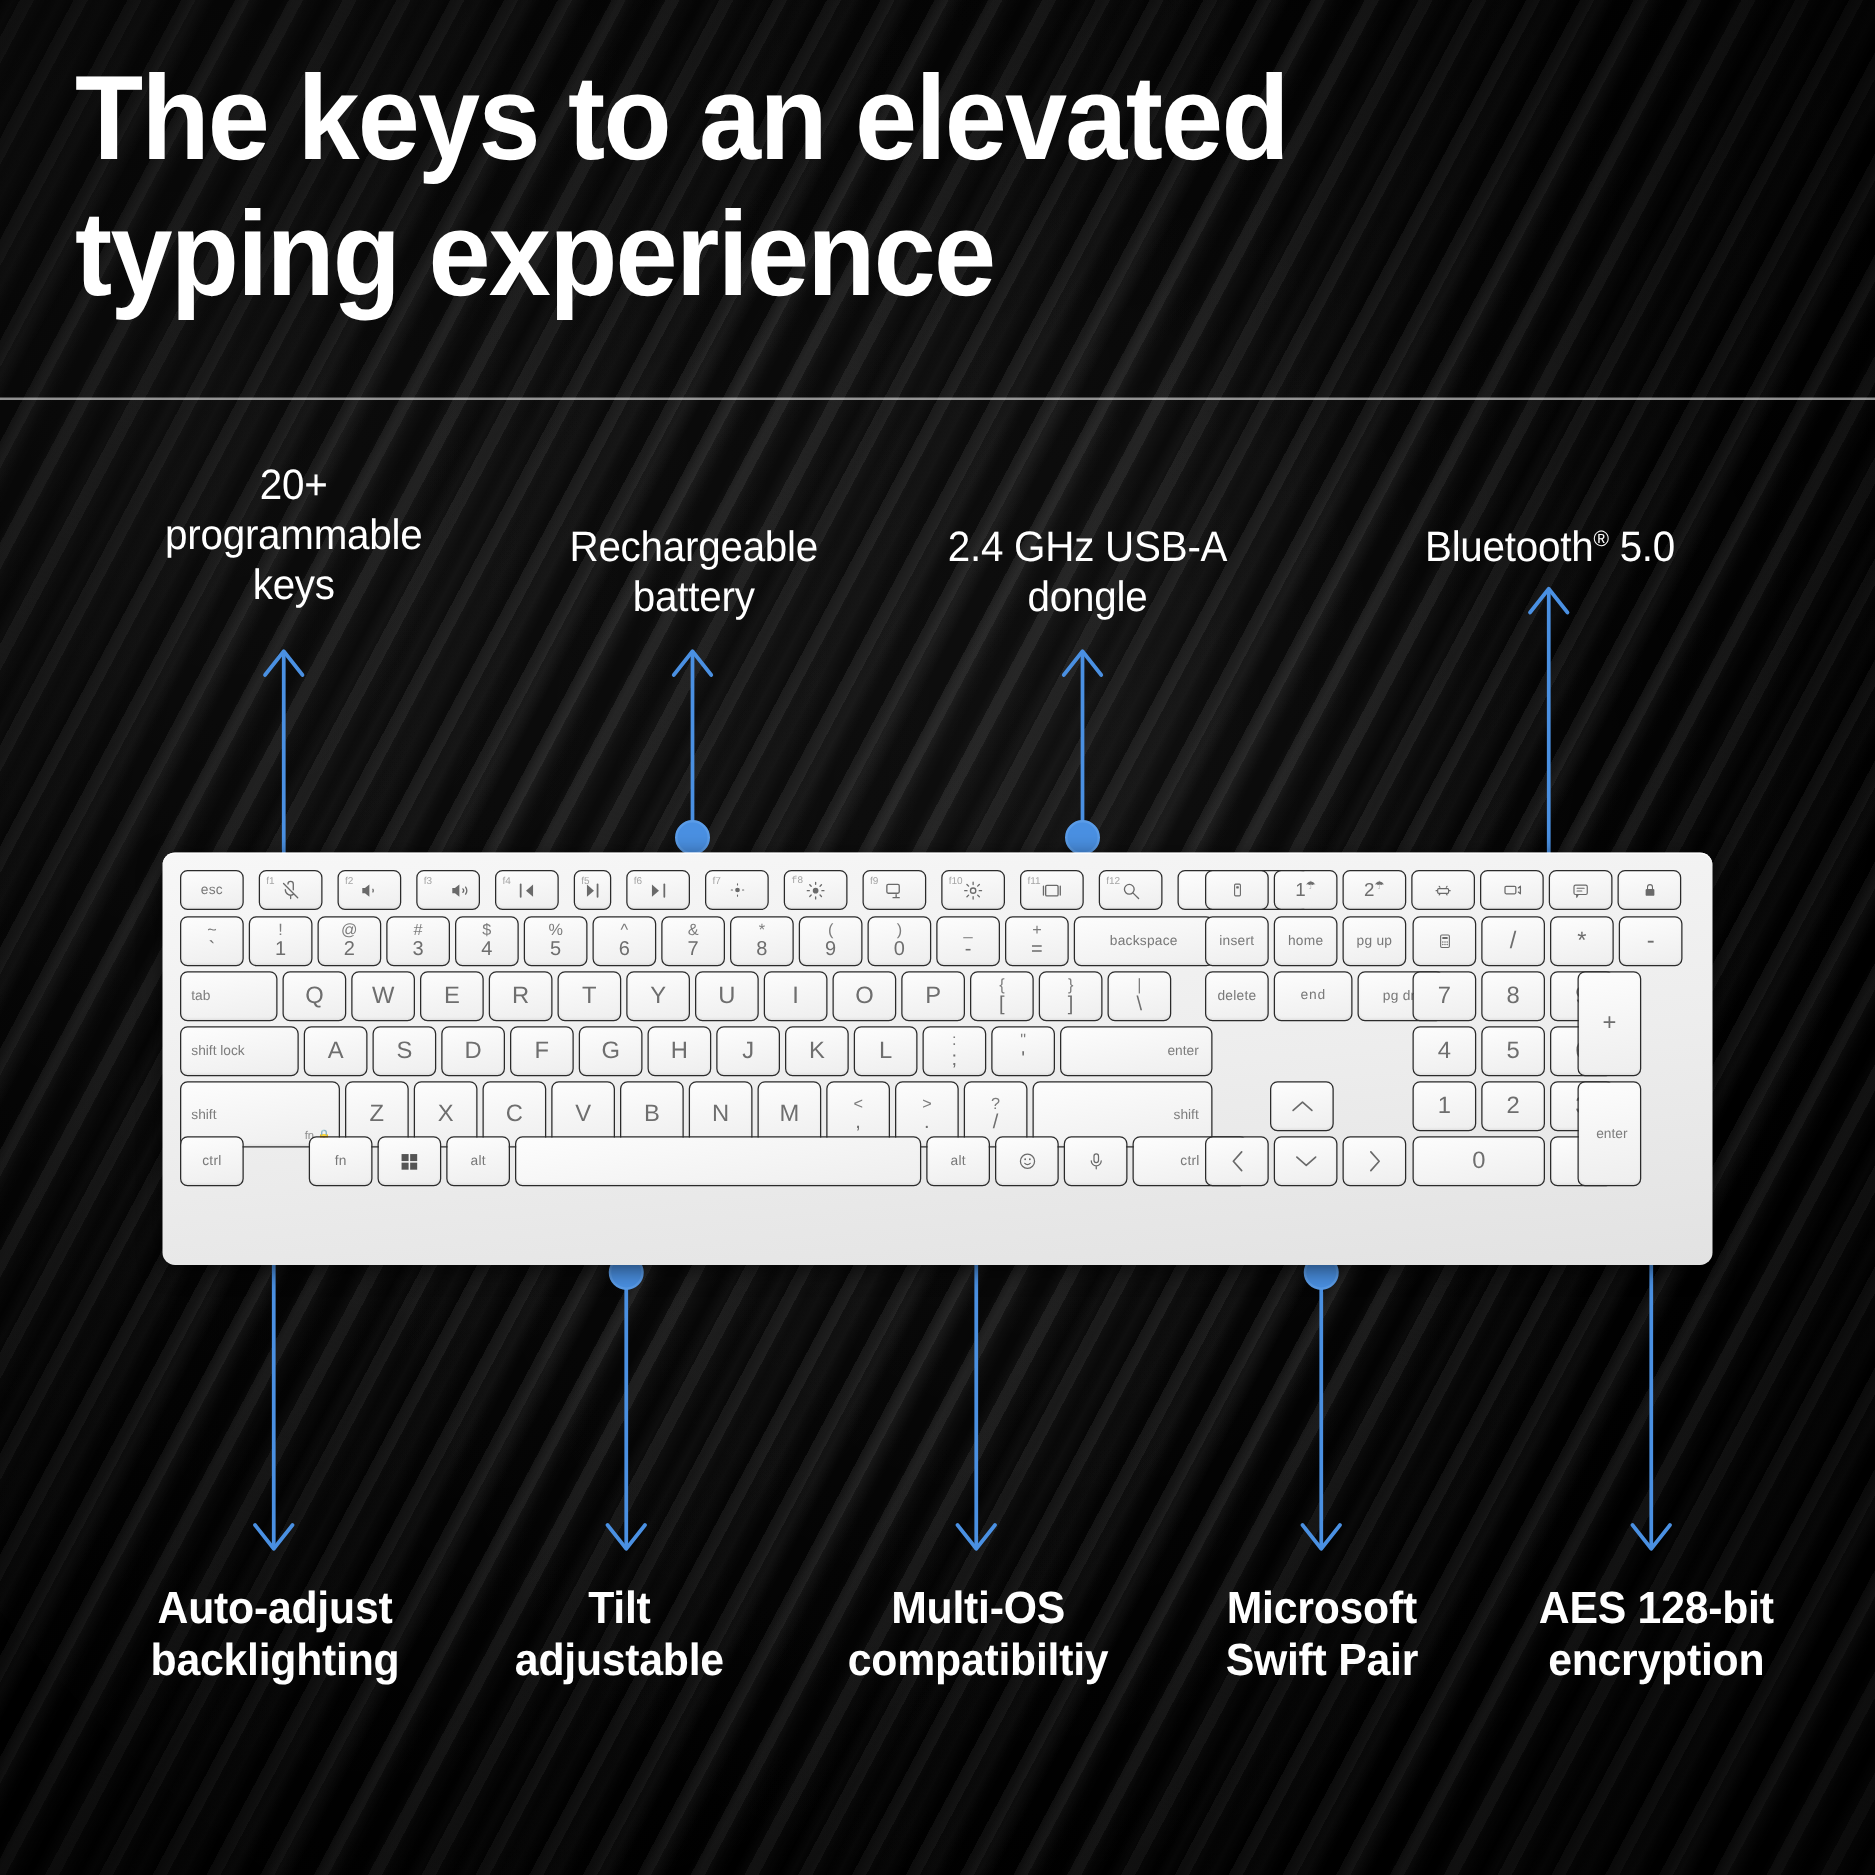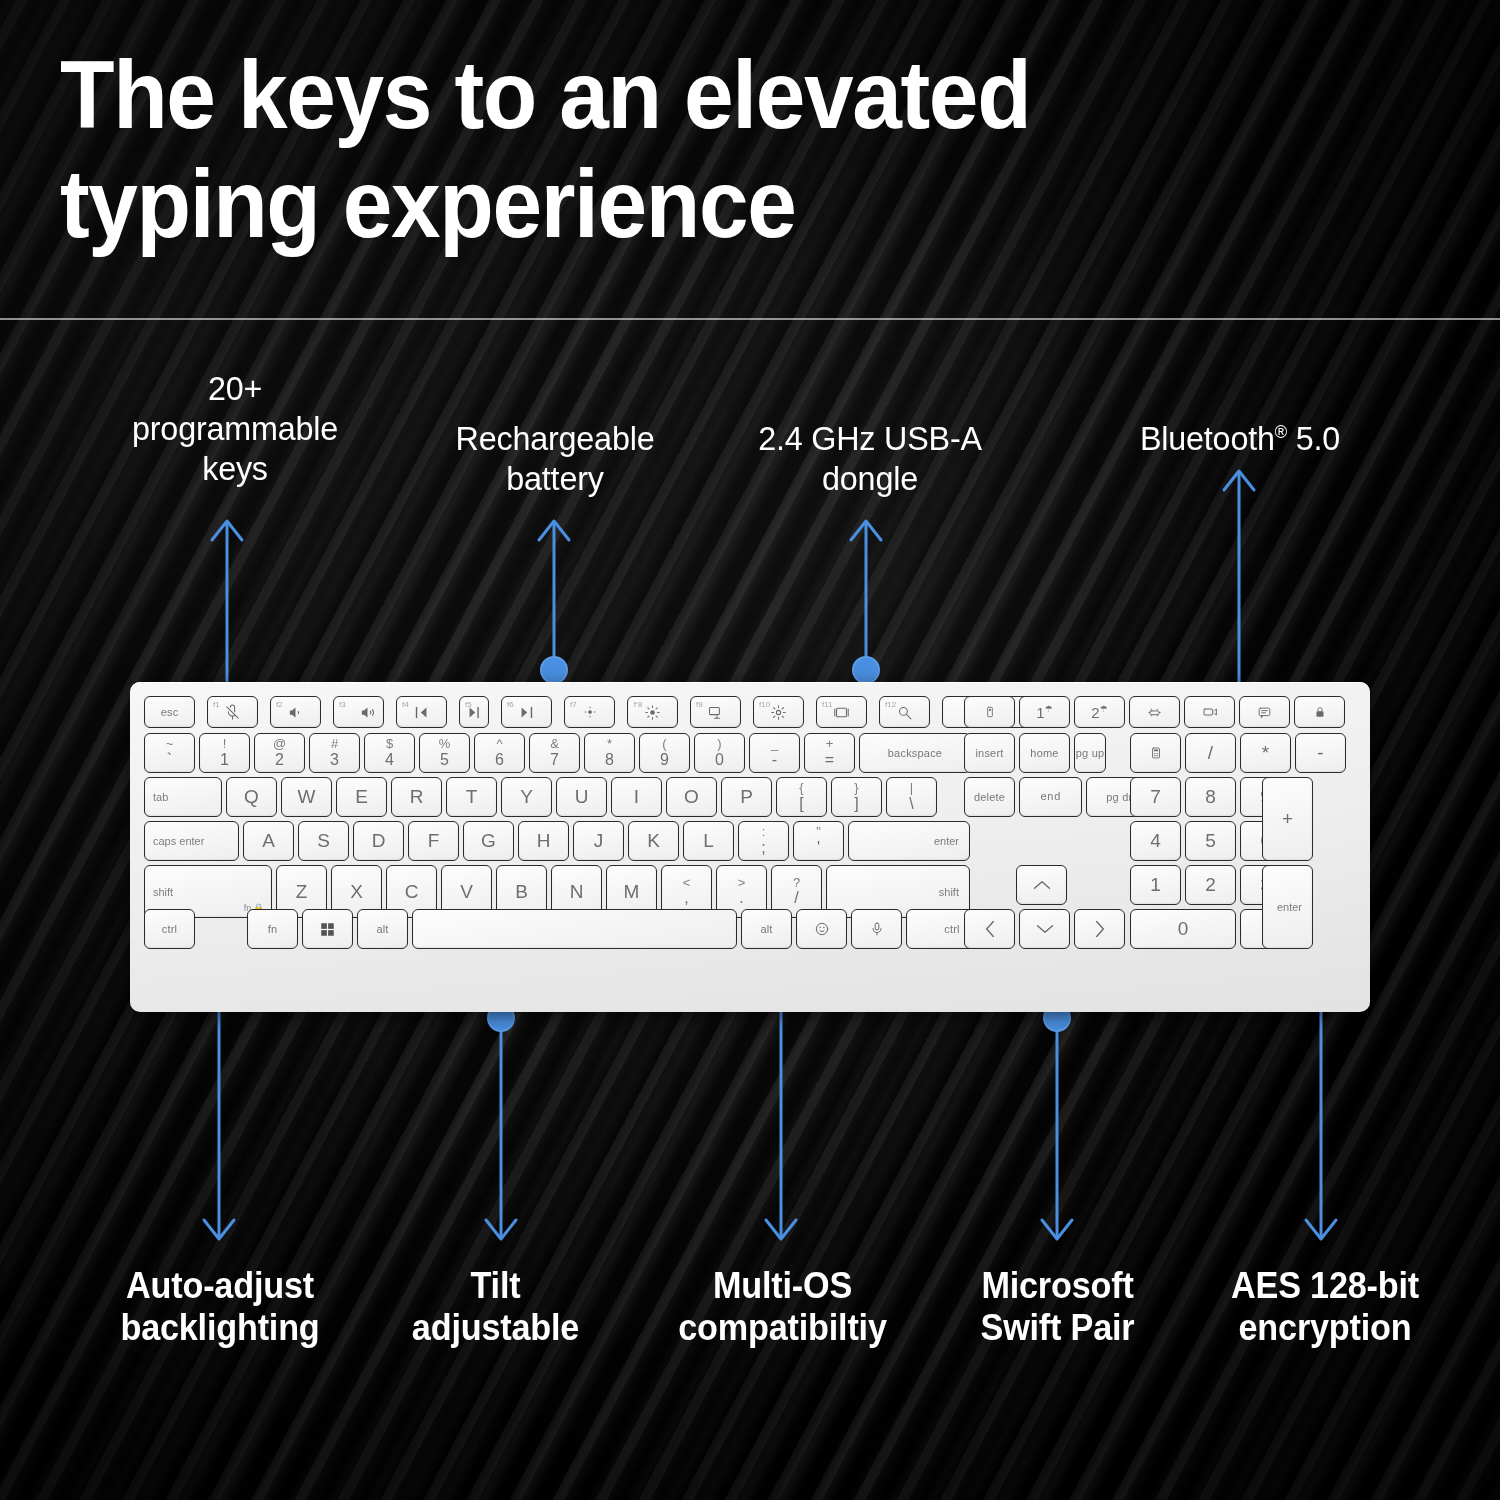--- a/index.html
+++ b/index.html
@@ -483,21 +483,21 @@
           <span class="legend-word">backspace</span>
         </div>
       </div>
     <div class="kb-row" id="nav-row-1" style="left:834px; top:51px; height:40px;">
         <div class="key" style="width: 51px;">
           <span class="legend-word">insert</span>
         </div>
         <div class="key" style="width: 51px;">
           <span class="legend-word">home</span>
         </div>
-        <div class="key" style="width: 32px;">
+        <div class="key" style="width: 51px;">
           <span class="legend-word">pg up</span>
         </div>
       </div>
 
     <div class="kb-row" id="tab-row" style="left:14px; top:95px; height:40px;">
         <div class="key" style="width: 78px;">
           <span class="word-left">tab</span>
         </div>
         <div class="key" style="width: 51px;">
           <span class="letter">Q</span>
@@ -555,21 +555,21 @@
         <div class="key" style="width: 63px; font-family: Liberation Mono, monospace;">
           <span class="legend-word">end</span>
         </div>
         <div class="key" style="width: 69px;">
           <span class="legend-word">pg dn</span>
         </div>
       </div>
 
     <div class="kb-row" id="caps-row" style="left:14px; top:139px; height:40px;">
         <div class="key" style="width: 95px;">
-          <span class="word-left">caps enter</span>
+          <span class="word-left">shift lock</span>
         </div>
         <div class="key" style="width: 51px;">
           <span class="letter">A</span>
         </div>
         <div class="key" style="width: 51px;">
           <span class="letter">S</span>
         </div>
         <div class="key" style="width: 51px;">
           <span class="letter">D</span>
         </div>

